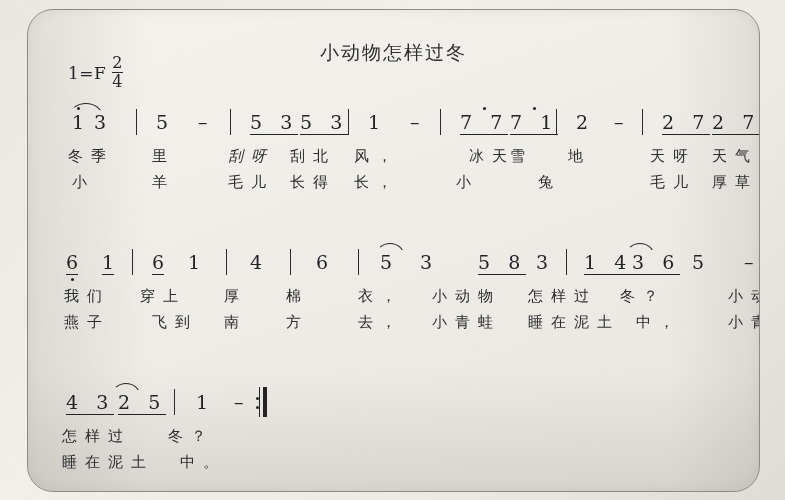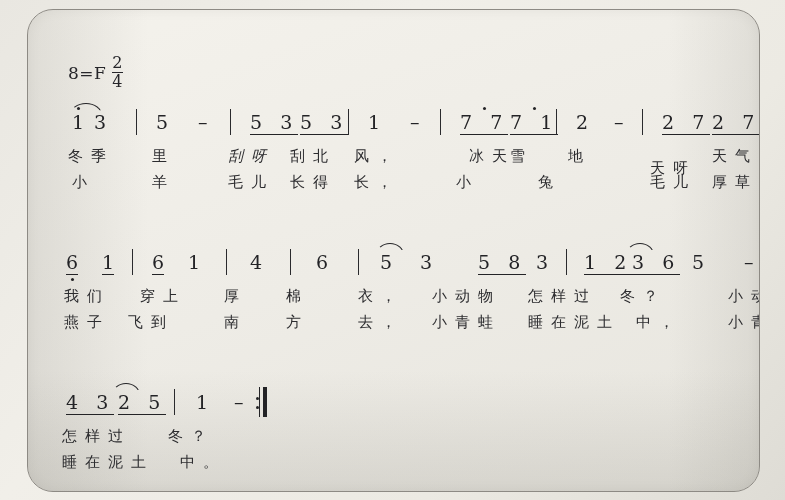--- a/index.html
+++ b/index.html
@@ -160,23 +160,24 @@
 </style>
 </head>
 <body>
 
 <div id="page">
   <div id="sheet">
     <div class="shade left"></div>
     <div class="shade right"></div>
     <div class="shade bottom"></div>
 
+    <div id="title">小动物怎样过冬</div>
 
     <div id="keysig">
-      <span class="keytext">8=F</span>
+      <span class="keytext">1=F</span>
       <span class="meter">
         <span class="num">2</span>
         <span class="den">4</span>
       </span>
     </div>
 
     <div class="system" style="top:95px;">
       <div class="notes-row" id="sys1-notes">
           <span class="note dot-high" style="left: 44px;">1</span>
           <span class="note" style="left: 66px;">3</span>
@@ -202,21 +203,21 @@
         </div>
       <div class="lyric-row" id="sys1-lyr1" style="position:relative;height:26px;">
           <span class="lyric" style="left: 40px; top: 0px; letter-spacing: 8px;">冬季</span>
           <span class="lyric" style="left: 124px; top: 0px; letter-spacing: 8px;">里</span>
           <span class="lyric" style="left: 200px; top: 0px; letter-spacing: 8px; font-style: italic;">刮呀</span>
           <span class="lyric" style="left: 262px; top: 0px; letter-spacing: 8px;">刮北</span>
           <span class="lyric" style="left: 326px; top: 0px; letter-spacing: 8px;">风，</span>
           <span class="lyric" style="left: 420px; top: 0px; letter-spacing: 8px; margin-left: 21px;">冰天</span>
           <span class="lyric" style="left: 482px; top: 0px; letter-spacing: 8px;">雪</span>
           <span class="lyric" style="left: 540px; top: 0px; letter-spacing: 8px;">地</span>
-          <span class="lyric" style="left: 622px; top: 12px; letter-spacing: 8px;">天呀</span>
+          <span class="lyric" style="left: 622px; top: 0px; letter-spacing: 8px;">天呀</span>
           <span class="lyric" style="left: 684px; top: 0px; letter-spacing: 8px;">天气</span>
         </div>
       <div class="lyric-row" id="sys1-lyr2" style="position:relative;height:26px;">
           <span class="lyric" style="left: 44px; top: 0px; letter-spacing: 8px;">小</span>
           <span class="lyric" style="left: 124px; top: 0px; letter-spacing: 8px;">羊</span>
           <span class="lyric" style="left: 200px; top: 0px; letter-spacing: 8px;">毛儿</span>
           <span class="lyric" style="left: 262px; top: 0px; letter-spacing: 8px;">长得</span>
           <span class="lyric" style="left: 326px; top: 0px; letter-spacing: 8px;">长，</span>
           <span class="lyric" style="left: 428px; top: 0px; letter-spacing: 8px;">小</span>
           <span class="lyric" style="left: 510px; top: 0px; letter-spacing: 8px;">兔</span>
@@ -230,21 +231,21 @@
           <span class="note underline1 dot-low" style="left: 38px;">6</span>
           <span class="note underline1" style="left: 74px;">1</span>
           <span class="note underline1" style="left: 124px;">6</span>
           <span class="note" style="left: 160px;">1</span>
           <span class="note" style="left: 222px;">4</span>
           <span class="note" style="left: 288px;">6</span>
           <span class="note" style="left: 352px;">5</span>
           <span class="note" style="left: 392px;">3</span>
           <span class="note underline1" style="left: 450px; letter-spacing: 6px;">5 8</span>
           <span class="note" style="left: 508px;">3</span>
-          <span class="note underline1" style="left: 556px; letter-spacing: 6px;">1 2</span>
+          <span class="note underline1" style="left: 556px; letter-spacing: 6px;">1 4</span>
           <span class="note underline1" style="left: 604px; letter-spacing: 6px;">3 6</span>
           <span class="note" style="left: 664px;">5</span>
           <span class="note" style="left: 716px;">–</span>
           <span class="barline" style="left: 104px;"></span>
           <span class="barline" style="left: 198px;"></span>
           <span class="barline" style="left: 262px;"></span>
           <span class="barline" style="left: 330px;"></span>
           <span class="barline" style="left: 538px;"></span>
           <span class="slur" style="left: 348px; width: 26px; top: -2px;"></span>
           <span class="slur" style="left: 598px; width: 26px; top: -2px;"></span>
@@ -255,21 +256,21 @@
           <span class="lyric" style="left: 196px; top: 0px; letter-spacing: 8px;">厚</span>
           <span class="lyric" style="left: 258px; top: 0px; letter-spacing: 8px;">棉</span>
           <span class="lyric" style="left: 330px; top: 0px; letter-spacing: 8px;">衣，</span>
           <span class="lyric" style="left: 404px; top: 0px; letter-spacing: 8px;">小动物</span>
           <span class="lyric" style="left: 500px; top: 0px; letter-spacing: 8px;">怎样过</span>
           <span class="lyric" style="left: 592px; top: 0px; letter-spacing: 8px;">冬？</span>
           <span class="lyric" style="left: 700px; top: 0px; letter-spacing: 8px;">小动</span>
         </div>
       <div class="lyric-row" id="sys2-lyr2" style="position:relative;height:26px;">
           <span class="lyric" style="left: 36px; top: 0px; letter-spacing: 8px;">燕子</span>
-          <span class="lyric" style="left: 100px; top: 0px; letter-spacing: 8px;">飞到</span>
+          <span class="lyric" style="left: 124px; top: 0px; letter-spacing: 8px;">飞到</span>
           <span class="lyric" style="left: 196px; top: 0px; letter-spacing: 8px;">南</span>
           <span class="lyric" style="left: 258px; top: 0px; letter-spacing: 8px;">方</span>
           <span class="lyric" style="left: 330px; top: 0px; letter-spacing: 8px;">去，</span>
           <span class="lyric" style="left: 404px; top: 0px; letter-spacing: 8px;">小青蛙</span>
           <span class="lyric" style="left: 500px; top: 0px; letter-spacing: 8px;">睡在泥土</span>
           <span class="lyric" style="left: 608px; top: 0px; letter-spacing: 8px;">中，</span>
           <span class="lyric" style="left: 700px; top: 0px; letter-spacing: 8px;">小青</span>
         </div>
     </div>
 

